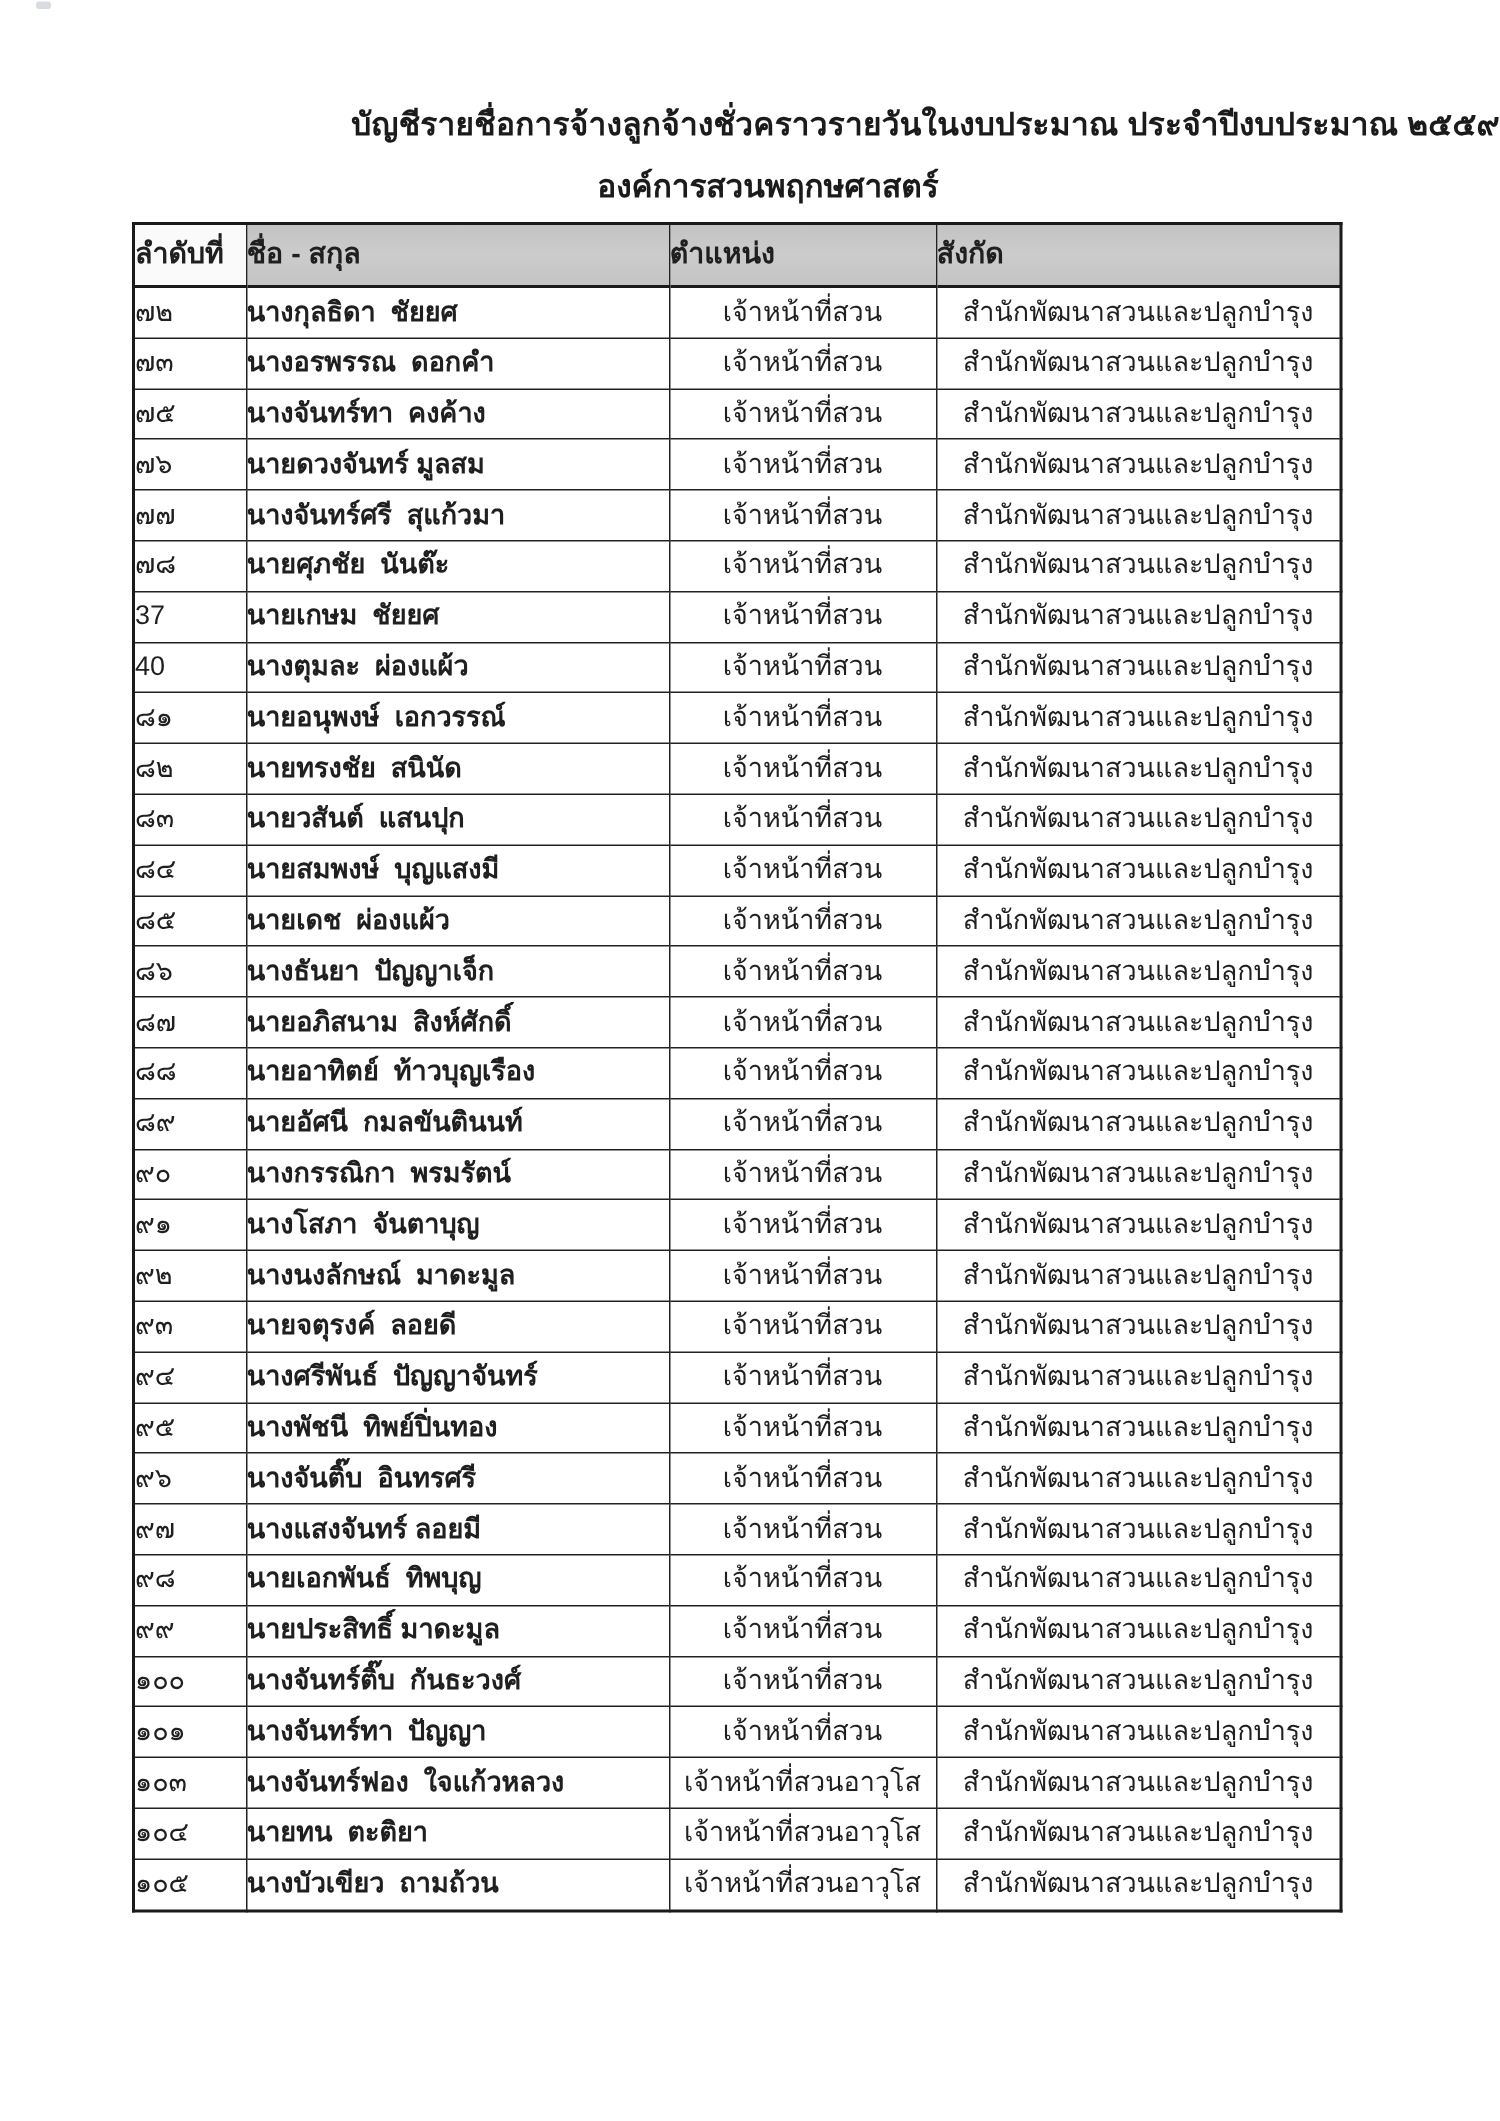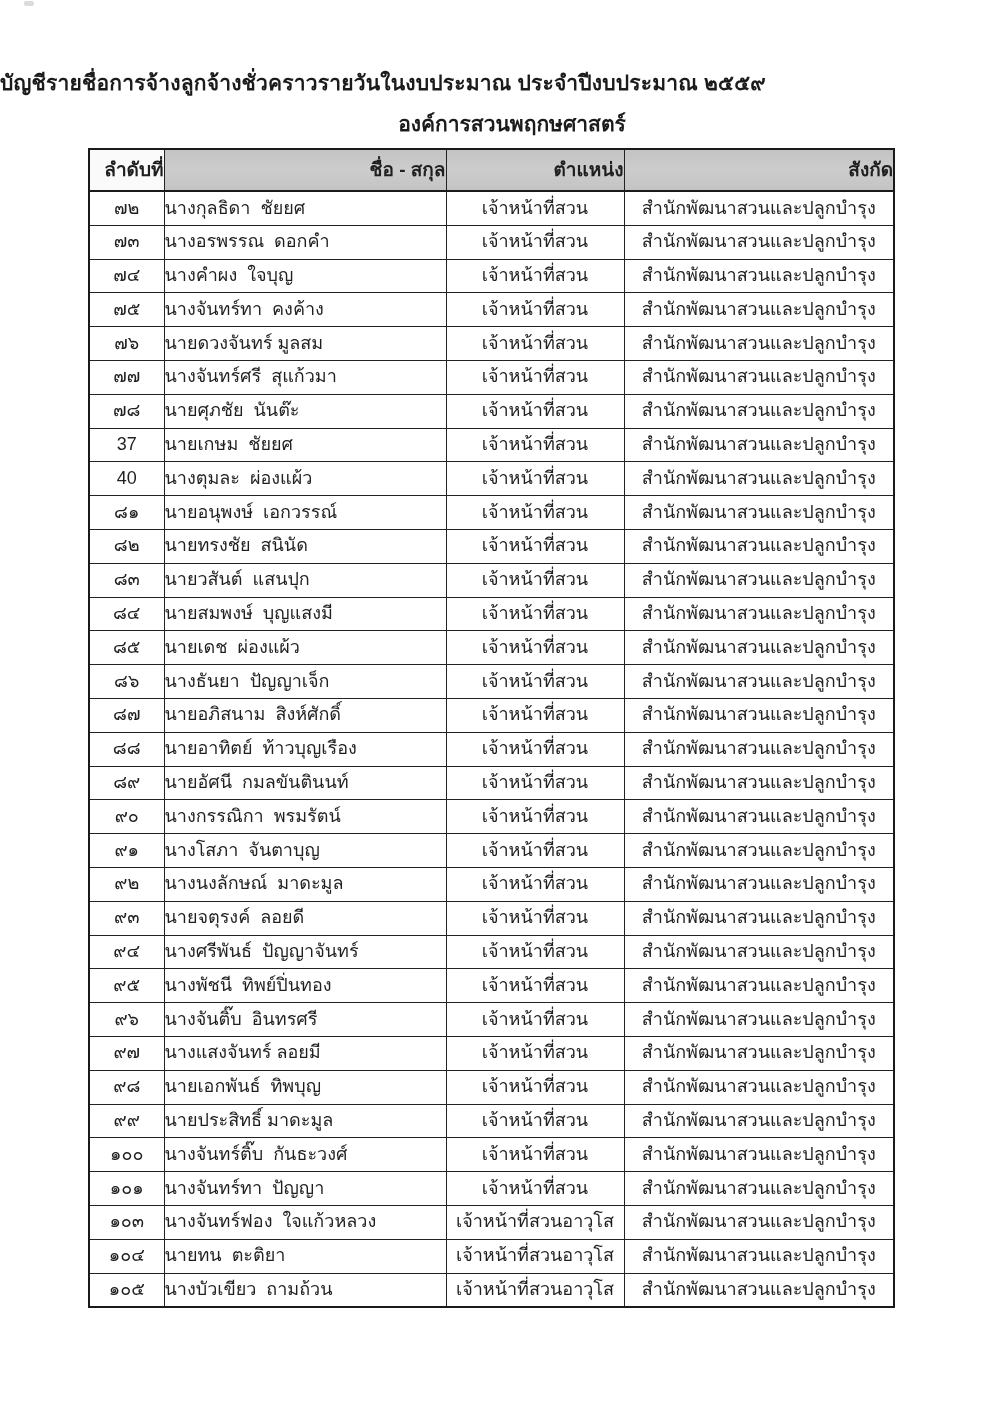--- a/index.html
+++ b/index.html
@@ -24,21 +24,21 @@
     height: 5px;
     background: #b8c0c8;
     opacity: 0.55;
     border-radius: 2px;
   }
   .doc-title {
     position: absolute;
     top: 66px;
     left: 0;
     width: 100%;
-    text-align: left;
+    text-align: right;
     font-size: 21px;
     font-weight: bold;
     letter-spacing: 0.2px;
     color: #1b1b1b;
   }
   .doc-subtitle {
     position: absolute;
     top: 107px;
     left: 0;
     width: 100%;
@@ -68,42 +68,43 @@
     font-size: 18px;
     line-height: 1.1;
     padding: 0;
     overflow: hidden;
   }
   table.roster { border: 2.4px solid #1a1a1a; }
   table.roster th {
     height: 40px;
     font-weight: bold;
     font-size: 19px;
-    text-align: right;
+    text-align: left;
     vertical-align: middle;
     background: #c7c7c7;
     background-image: linear-gradient(0deg, #c3c3c3 0%, #cccccc 50%, #c3c3c3 100%);
     border-bottom: 2.2px solid #1a1a1a;
   }
   table.roster th.no-shade {
     background: #fafafa;
     background-image: none;
   }
   table.roster td {
     height: 32.8px;
     vertical-align: middle;
   }
   td.cell-no {
-    text-align: center;
+    text-align: left;
     padding-right: 9px;
   }
   td.cell-name {
     text-align: left;
     padding-left: 8px;
     white-space: pre-wrap;
+    font-weight: bold;
   }
   td.cell-pos {
     text-align: center;
   }
   td.cell-aff {
     text-align: center;
   }
 </style>
 </head>
 <body>
@@ -141,26 +142,20 @@
       <td class="cell-aff">สำนักพัฒนาสวนและปลูกบำรุง</td>
     </tr>
 
     <tr>
       <td class="cell-no">๗๓</td>
       <td class="cell-name">นางอรพรรณ  ดอกคำ</td>
       <td class="cell-pos">เจ้าหน้าที่สวน</td>
       <td class="cell-aff">สำนักพัฒนาสวนและปลูกบำรุง</td>
     </tr>
 
-    <tr>
-      <td class="cell-no">๗๔</td>
-      <td class="cell-name">นางคำผง  ใจบุญ</td>
-      <td class="cell-pos">เจ้าหน้าที่สวน</td>
-      <td class="cell-aff">สำนักพัฒนาสวนและปลูกบำรุง</td>
-    </tr>
 
     <tr>
       <td class="cell-no">๗๕</td>
       <td class="cell-name">นางจันทร์ทา  คงค้าง</td>
       <td class="cell-pos">เจ้าหน้าที่สวน</td>
       <td class="cell-aff">สำนักพัฒนาสวนและปลูกบำรุง</td>
     </tr>
 
     <tr>
       <td class="cell-no">๗๖</td>

